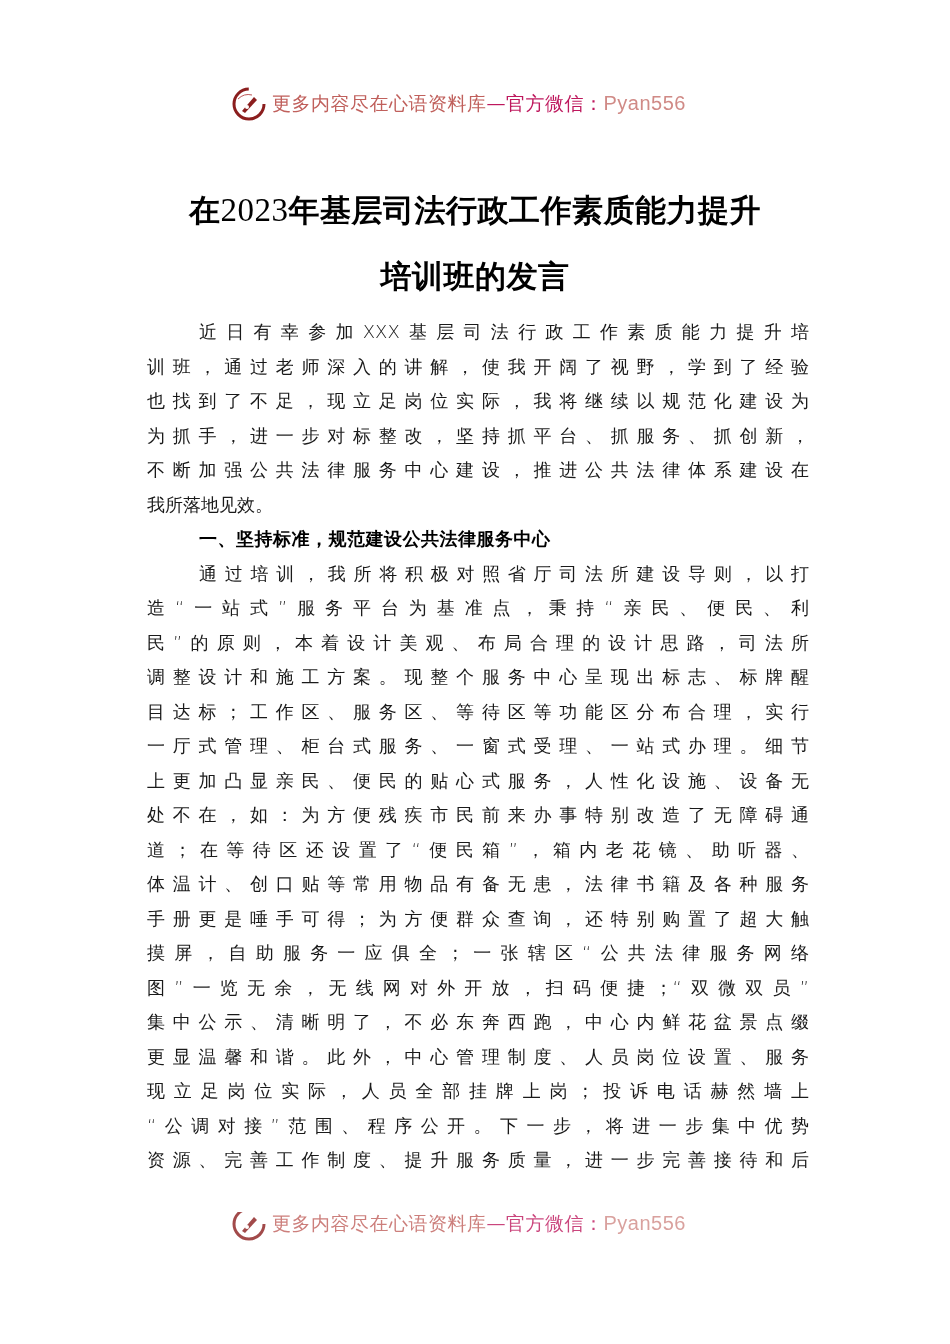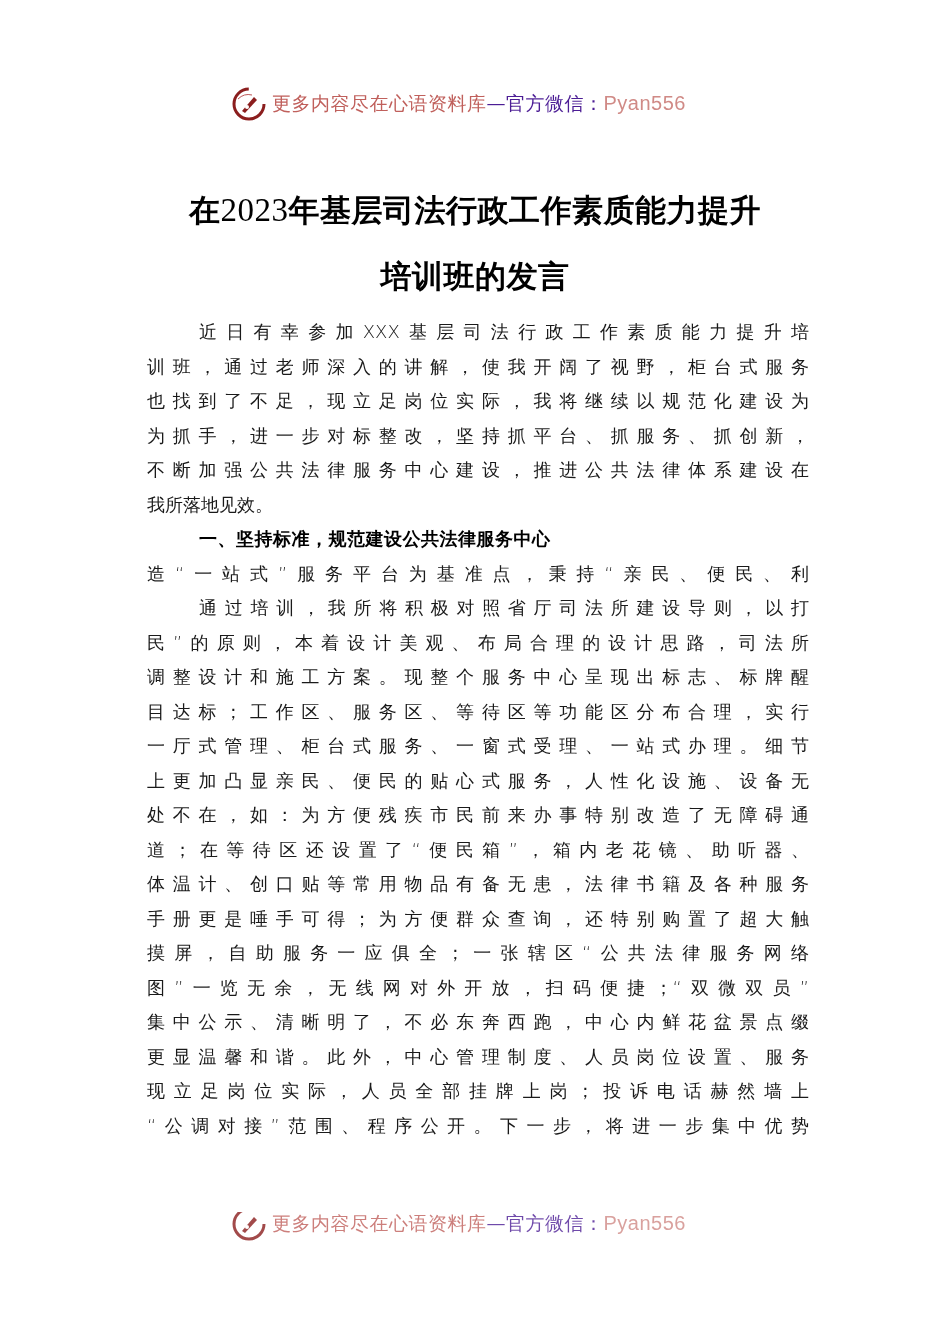--- a/index.html
+++ b/index.html
@@ -3,21 +3,21 @@
 <meta charset="utf-8">
 <style>
   html, body { margin: 0; padding: 0; background: #ffffff; }
   body { width: 950px; height: 1344px; position: relative; overflow: hidden;
          font-family: "DejaVu Serif", "Liberation Serif", serif; color: #111; }
   .watermark { position: absolute; left: 232px; height: 40px; display: flex; align-items: center; }
   .watermark.top { top: 84px; }
   .watermark.bottom { top: 1204px; opacity: 0.8; clip-path: inset(8px 0 0 0); }
   .wm-logo { width: 34px; height: 34px; margin-right: 6px; }
   .wm-text { font-family: "DejaVu Serif", serif; font-size: 19px; color: #c0605c; letter-spacing: 0.5px; white-space: nowrap; }
-  .wm-text .cn-gray { color: #4c1d95; }
+  .wm-text .cn-gray { color: #be185d; }
   .wm-text .id { font-family: "Liberation Sans", sans-serif; color: #d08a86; font-size: 20px; }
   .title { position: absolute; left: 0; width: 950px; text-align: center;
            font-family: "DejaVu Serif", "Liberation Serif", serif; font-weight: bold; font-size: 31px; color: #000; letter-spacing: 0.5px; }
   .title.l1 { top: 190px; }
   .title.l2 { top: 256px; }
   .title .num { font-family: "Liberation Serif", serif; font-weight: normal; font-size: 33px; margin-top: 24px; }
   .body { position: absolute; left: 147px; top: 315px; width: 662px; }
   .line { height: 34.5px; line-height: 34.5px; font-size: 18px; white-space: nowrap;
           text-align: justify; text-align-last: justify; font-family: "DejaVu Sans", sans-serif; font-weight: 300; color: #1a1a1a; }
   .line.indent { padding-left: 52px; }
@@ -35,43 +35,44 @@
     <path d="M6 12 Q12 6 20 8" stroke="#b55" stroke-width="1" fill="none"></path>
   </svg>
   <span class="wm-text"><span>更多内容尽在心语资料库</span><span class="cn-gray">—官方微信：</span><span class="id">Pyan556</span></span>
 </div>
 
 <div class="title l1"><span>在</span><span class="num">2023</span><span>年基层司法行政工作素质能力提升</span></div>
 <div class="title l2">培训班的发言</div>
 
 <div class="body" id="doc-body">
     <div class="line indent">近日有幸参加XXX基层司法行政工作素质能力提升培</div>
-    <div class="line">训班，通过老师深入的讲解，使我开阔了视野，柜台式服务</div>
+    <div class="line">训班，通过老师深入的讲解，使我开阔了视野，学到了经验</div>
     <div class="line">也找到了不足，现立足岗位实际，我将继续以规范化建设为</div>
     <div class="line">为抓手，进一步对标整改，坚持抓平台、抓服务、抓创新，</div>
     <div class="line">不断加强公共法律服务中心建设，推进公共法律体系建设在</div>
     <div class="line last">我所落地见效。</div>
     <div class="line heading indent">一、坚持标准，规范建设公共法律服务中心</div>
+    <div class="line indent">通过培训，我所将积极对照省厅司法所建设导则，以打</div>
     <div class="line">造“一站式”服务平台为基准点，秉持“亲民、便民、利</div>
-    <div class="line indent">通过培训，我所将积极对照省厅司法所建设导则，以打</div>
     <div class="line">民”的原则，本着设计美观、布局合理的设计思路，司法所</div>
     <div class="line">调整设计和施工方案。现整个服务中心呈现出标志、标牌醒</div>
     <div class="line">目达标；工作区、服务区、等待区等功能区分布合理，实行</div>
     <div class="line">一厅式管理、柜台式服务、一窗式受理、一站式办理。细节</div>
     <div class="line">上更加凸显亲民、便民的贴心式服务，人性化设施、设备无</div>
     <div class="line">处不在，如：为方便残疾市民前来办事特别改造了无障碍通</div>
     <div class="line">道；在等待区还设置了“便民箱”，箱内老花镜、助听器、</div>
     <div class="line">体温计、创口贴等常用物品有备无患，法律书籍及各种服务</div>
     <div class="line">手册更是唾手可得；为方便群众查询，还特别购置了超大触</div>
     <div class="line">摸屏，自助服务一应俱全；一张辖区“公共法律服务网络</div>
     <div class="line">图”一览无余，无线网对外开放，扫码便捷；“双微双员”</div>
     <div class="line">集中公示、清晰明了，不必东奔西跑，中心内鲜花盆景点缀</div>
     <div class="line">更显温馨和谐。此外，中心管理制度、人员岗位设置、服务</div>
     <div class="line">现立足岗位实际，人员全部挂牌上岗；投诉电话赫然墙上</div>
     <div class="line">“公调对接”范围、程序公开。下一步，将进一步集中优势</div>
+    <div class="line">资源、完善工作制度、提升服务质量，进一步完善接待和后</div>
   </div>
 
 <div class="watermark bottom">
   <svg class="wm-logo" viewBox="0 0 34 34">
     <circle cx="17" cy="17" r="15" fill="none" stroke="#8b1e1e" stroke-width="3" stroke-dasharray="70 25"></circle>
     <path d="M10 24 L22 10 L25 13 L13 26 Z" fill="#8b1e1e"></path>
     <circle cx="15" cy="20" r="2" fill="#fff"></circle>
   </svg>
   <span class="wm-text"><span>更多内容尽在心语资料库</span><span class="cn-gray">—官方微信：</span><span class="id">Pyan556</span></span>
 </div>

